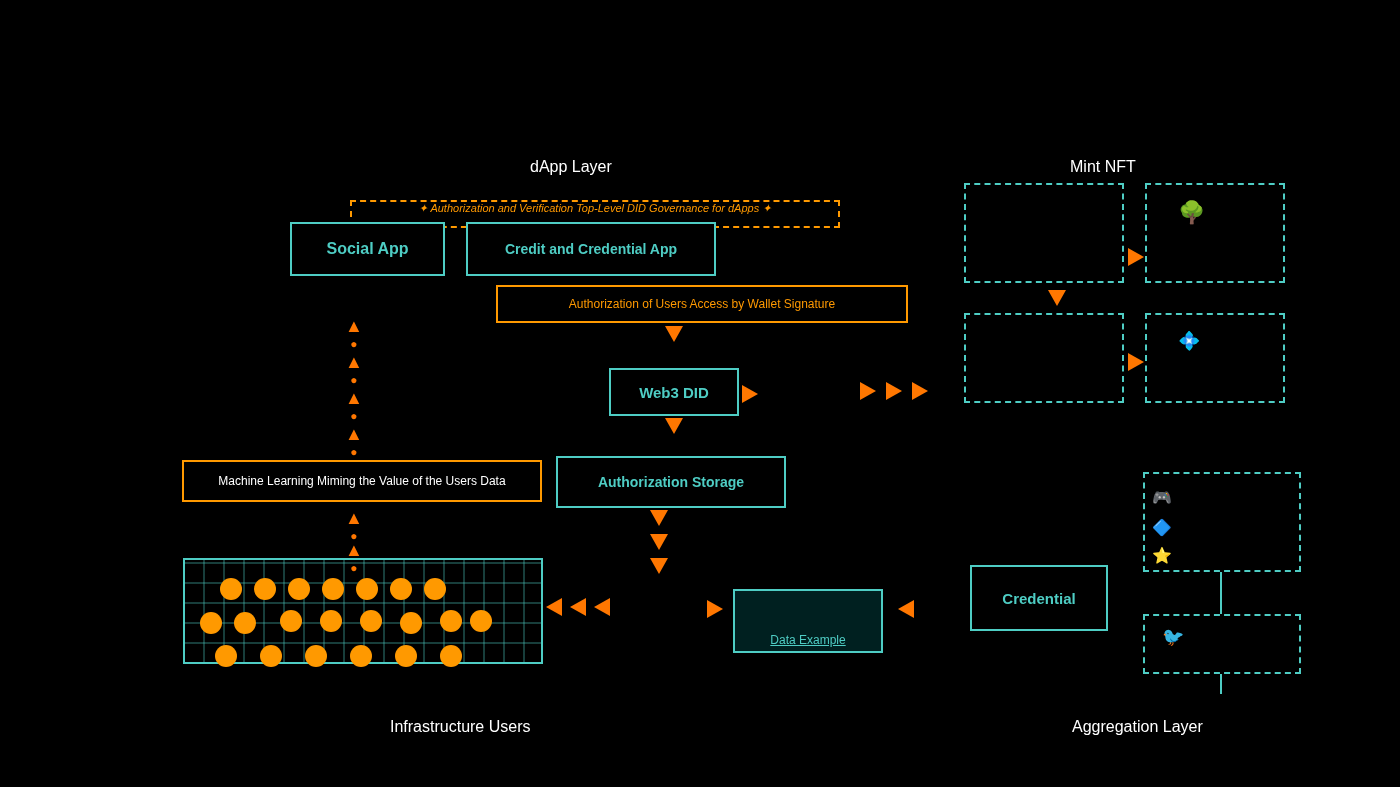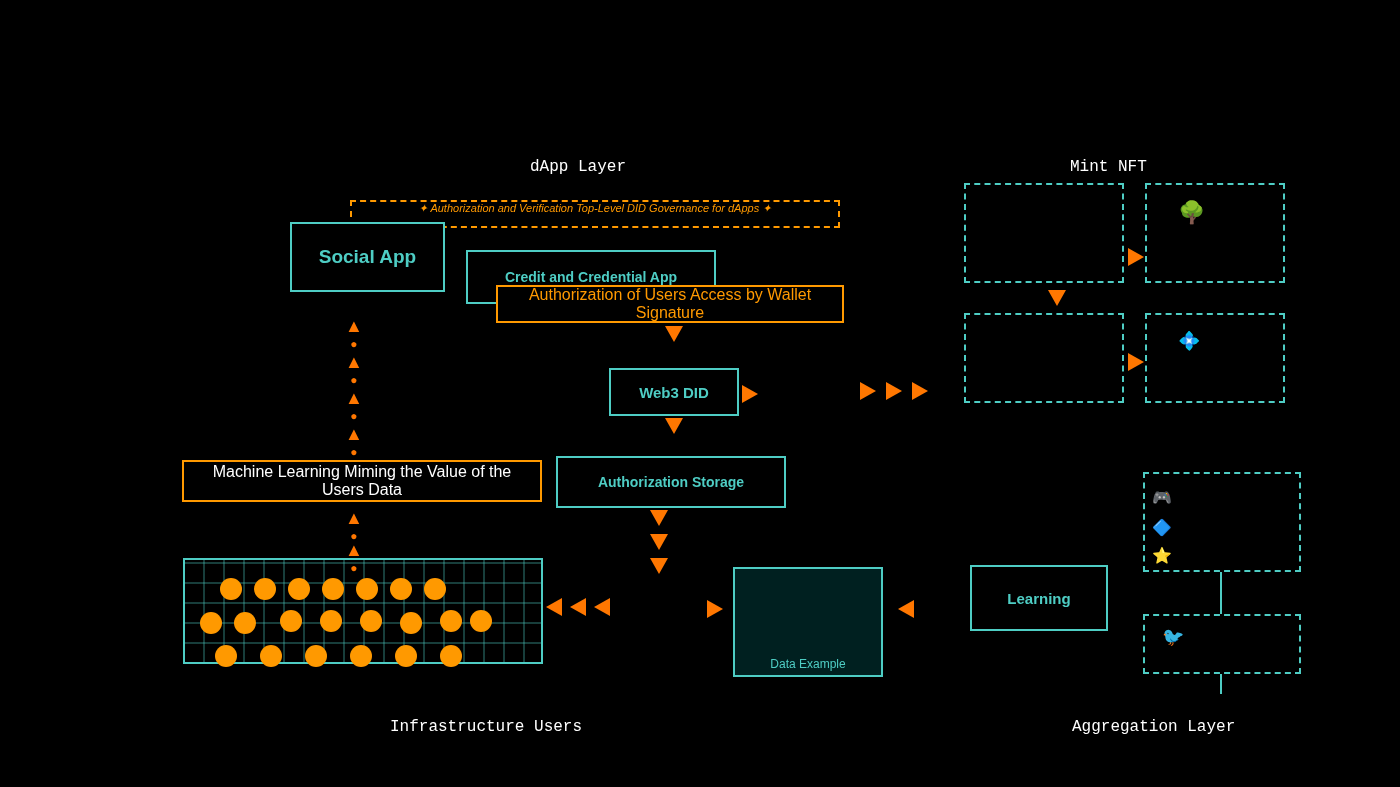--- a/index.html
+++ b/index.html
@@ -19,21 +19,20 @@
       width: 1400px;
       height: 787px;
     }
 
     
     .layer-label {
       position: absolute;
       color: #fff;
       font-size: 16px;
       text-align: center;
-      font-family: Liberation Mono, monospace;
     }
 
     
     .dashed-box {
       position: absolute;
       border: 2px dashed #4ecdc4;
       background: transparent;
     }
 
     
@@ -104,21 +103,21 @@
       justify-content: center;
       text-align: center;
     }
 
     
     .ml-banner {
       position: absolute;
       border: 2px solid #f90;
       background: #000;
       color: #fff;
-      font-size: 16px;
+      font-size: 12px;
       display: flex;
       align-items: center;
       justify-content: center;
       text-align: center;
       padding: 4px 8px;
     }
 
     
     .auth-dashed {
       position: absolute;
@@ -166,26 +165,26 @@
   <div class="layer-label" style="left:390px; top:718px;">Infrastructure Users</div>
 
   <div class="layer-label" style="left:1072px; top:718px;">Aggregation Layer</div>
 
   <div class="auth-dashed" style="left:350px; top:200px; width:490px; height:28px; font-size:11px; color:#f90; padding: 0 6px;">
     <span style="font-style:italic; font-size:11px; color:#f90;">
       ✦ Authorization and Verification Top-Level DID Governance for dApps ✦
     </span>
   </div>
 
-  <div class="teal-box" style="left:290px; top:222px; width:155px; height:70px; font-size:19px;text-align:right;">Social App</div>
-
-  <div class="teal-box" style="left:466px; top:222px; width:250px; height:54px; font-size:14px;margin-top:28px;">Credit and Credential App</div>
-
-
-  <div class="auth-banner" style="left:496px; top:285px; width:348px; height:38px; font-size:16px;">Authorization of Users Access by Wallet Signature</div>
+  <div class="teal-box" style="left:290px; top:222px; width:155px; height:54px; font-size:16px;text-align:right;">Social App</div>
+
+  <div class="teal-box" style="left:466px; top:222px; width:250px; height:54px; font-size:14px;">Credit and Credential App</div>
+
+
+  <div class="auth-banner" style="left:496px; top:285px; width:412px; height:38px; font-size:12px;">Authorization of Users Access by Wallet Signature</div>
 
   <div style="position:absolute; left:665px; top:326px;">
     <div class="tri-down"></div>
   </div>
 
   <div class="teal-box" style="left:609px; top:368px; width:130px; height:48px; font-size:15px;">Web3 DID</div>
 
   <div style="position:absolute; left:742px; top:385px;">
     <div class="tri-right"></div>
   </div>
@@ -209,29 +208,29 @@
     <div class="tri-down"></div>
   </div>
   <div style="position:absolute; left:650px; top:558px;">
     <div class="tri-down"></div>
   </div>
 
   <div style="position:absolute; left:707px; top:600px;">
     <div class="tri-right"></div>
   </div>
 
-  <div class="data-box" style="left:733px; top:567px; width:150px; height:110px;">
+  <div class="data-box" style="left:733px; top:589px; width:150px; height:64px;text-decoration:underline;">
     <span>Data Example</span>
   </div>
 
   <div style="position:absolute; left:898px; top:600px;">
     <div class="tri-left"></div>
   </div>
 
-  <div class="teal-box" style="left:970px; top:565px; width:138px; height:66px; font-size:15px;">Learning</div>
+  <div class="teal-box" style="left:970px; top:565px; width:138px; height:66px; font-size:15px;">Credential</div>
 
   <div class="ml-banner" style="left:182px; top:460px; width:360px; height:42px;">Machine Learning Miming the Value of the Users Data</div>
 
   <div style="position:absolute; left:345px; top:316px; color:#f70; font-size:18px;">▲<br><span style="font-size:12px; display:block; text-align:center;">●</span></div>
   <div style="position:absolute; left:345px; top:352px; color:#f70; font-size:18px;">▲<br><span style="font-size:12px; display:block; text-align:center;">●</span></div>
   <div style="position:absolute; left:345px; top:388px; color:#f70; font-size:18px;">▲<br><span style="font-size:12px; display:block; text-align:center;">●</span></div>
   <div style="position:absolute; left:345px; top:424px; color:#f70; font-size:18px;">▲<br><span style="font-size:12px; display:block; text-align:center;">●</span></div>
   <div style="position:absolute; left:345px; top:508px; color:#f70; font-size:18px;">▲<br><span style="font-size:12px; display:block; text-align:center;">●</span></div>
   <div style="position:absolute; left:345px; top:540px; color:#f70; font-size:18px;">▲<br><span style="font-size:12px; display:block; text-align:center;">●</span></div>
 

